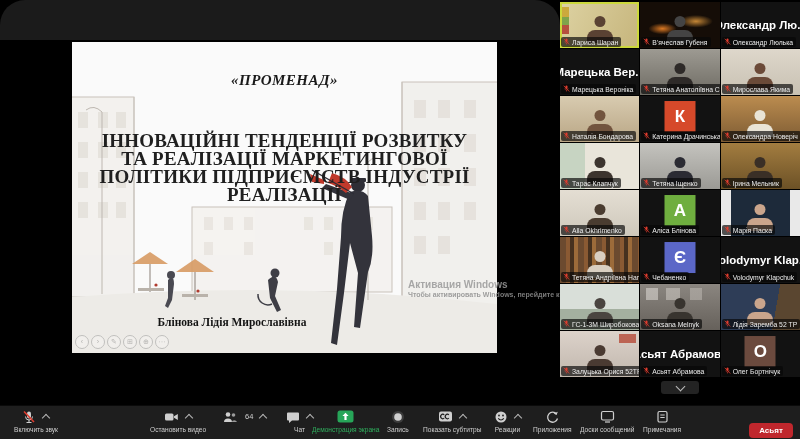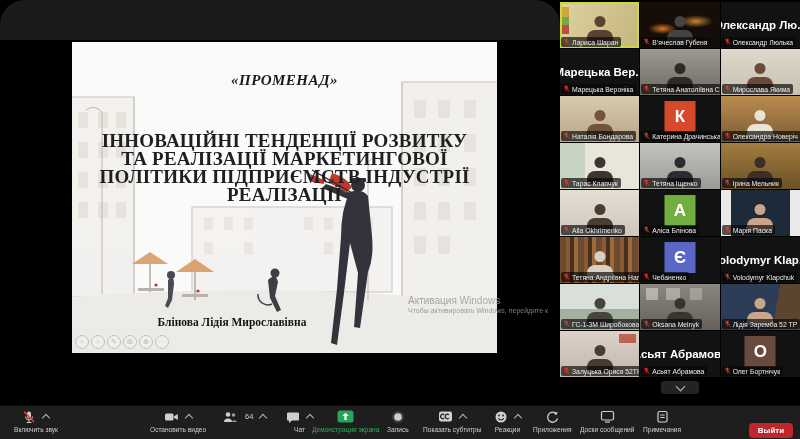--- a/index.html
+++ b/index.html
@@ -13,21 +13,21 @@
   .slide-art{position:absolute;left:0;top:0;width:425px;height:311px;}
   .slide-title{position:absolute;left:0;top:30px;width:100%;text-align:center;
     font-family:"Liberation Serif",serif;font-style:italic;font-weight:700;font-size:15px;color:#1a1a1a;letter-spacing:.5px;}
   .slide-heading{position:absolute;left:0;top:90px;width:100%;text-align:center;
     font-family:"Liberation Serif",serif;font-weight:700;font-size:19px;line-height:18px;color:#1f1f1f;letter-spacing:.2px;}
   .slide-authors{position:absolute;left:55px;top:272px;width:210px;text-align:center;
     font-family:"Liberation Serif",serif;font-weight:700;font-size:11.5px;line-height:16px;color:#141414;}
   .slide-controls{position:absolute;left:3px;top:293px;display:flex;gap:2px;opacity:.45;}
   .slide-controls .ctl{width:12px;height:12px;border:1px solid #8a8a8a;border-radius:50%;
     color:#6b6b6b;font-size:7px;line-height:12px;text-align:center;background:rgba(255,255,255,.5);}
-  .watermark{position:absolute;left:408px;top:295px;color:#9a9a9a;opacity:.85;pointer-events:none;white-space:nowrap;z-index:5;}
+  .watermark{position:absolute;left:408px;top:279px;color:#9a9a9a;opacity:.85;pointer-events:none;white-space:nowrap;z-index:5;font-weight:bold;}
   .watermark .w1{font-size:10px;}
   .watermark .w2{font-size:7px;color:#8f8f8f;margin-top:1px;}
 
   
   .people{position:absolute;left:560px;top:0;width:240px;height:405px;background:#000;}
   .grid{position:absolute;left:0;top:2px;width:240px;display:grid;
         grid-template-columns:repeat(3,1fr);grid-auto-rows:46px;gap:1px;}
   .tile{position:relative;background:#121212;overflow:hidden;}
   .tile.active{box-shadow:inset 0 0 0 2px #ccd83c;}
   .bigname{position:absolute;inset:0;display:flex;align-items:center;justify-content:center;
@@ -629,15 +629,15 @@
       <div class="iconrow">
         <svg width="13" height="13" viewBox="0 0 13 13">
           <rect x="2" y="1.5" width="9" height="10.5" rx="1.5" stroke="#cfcfcf" stroke-width="1.2" fill="none"></rect>
           <line x1="4.3" y1="5" x2="8.7" y2="5" stroke="#cfcfcf"></line>
           <line x1="4.3" y1="7.5" x2="8.7" y2="7.5" stroke="#cfcfcf"></line>
         </svg>
       </div>
       <span>Примечания</span>
     </div>
 
-    <div class="leave-btn">Выйти</div>
+    <div class="leave-btn">Асьят</div>
   </div>
 </div>
 
 </body></html>

